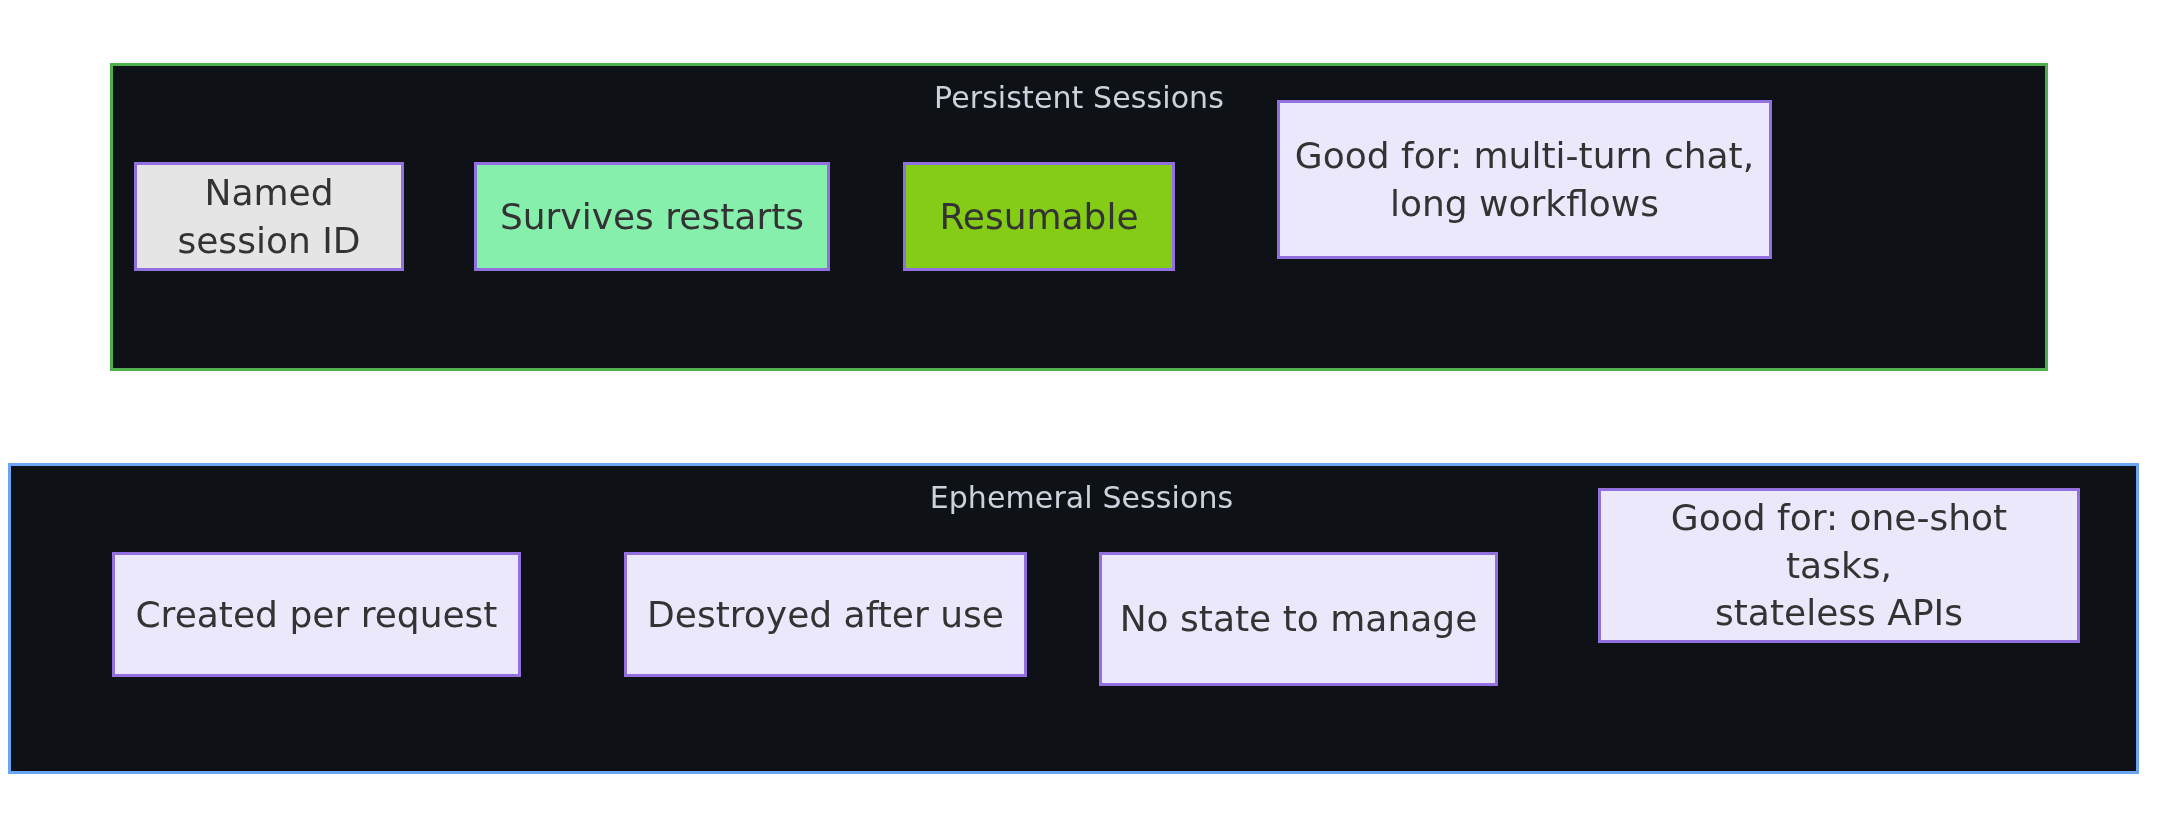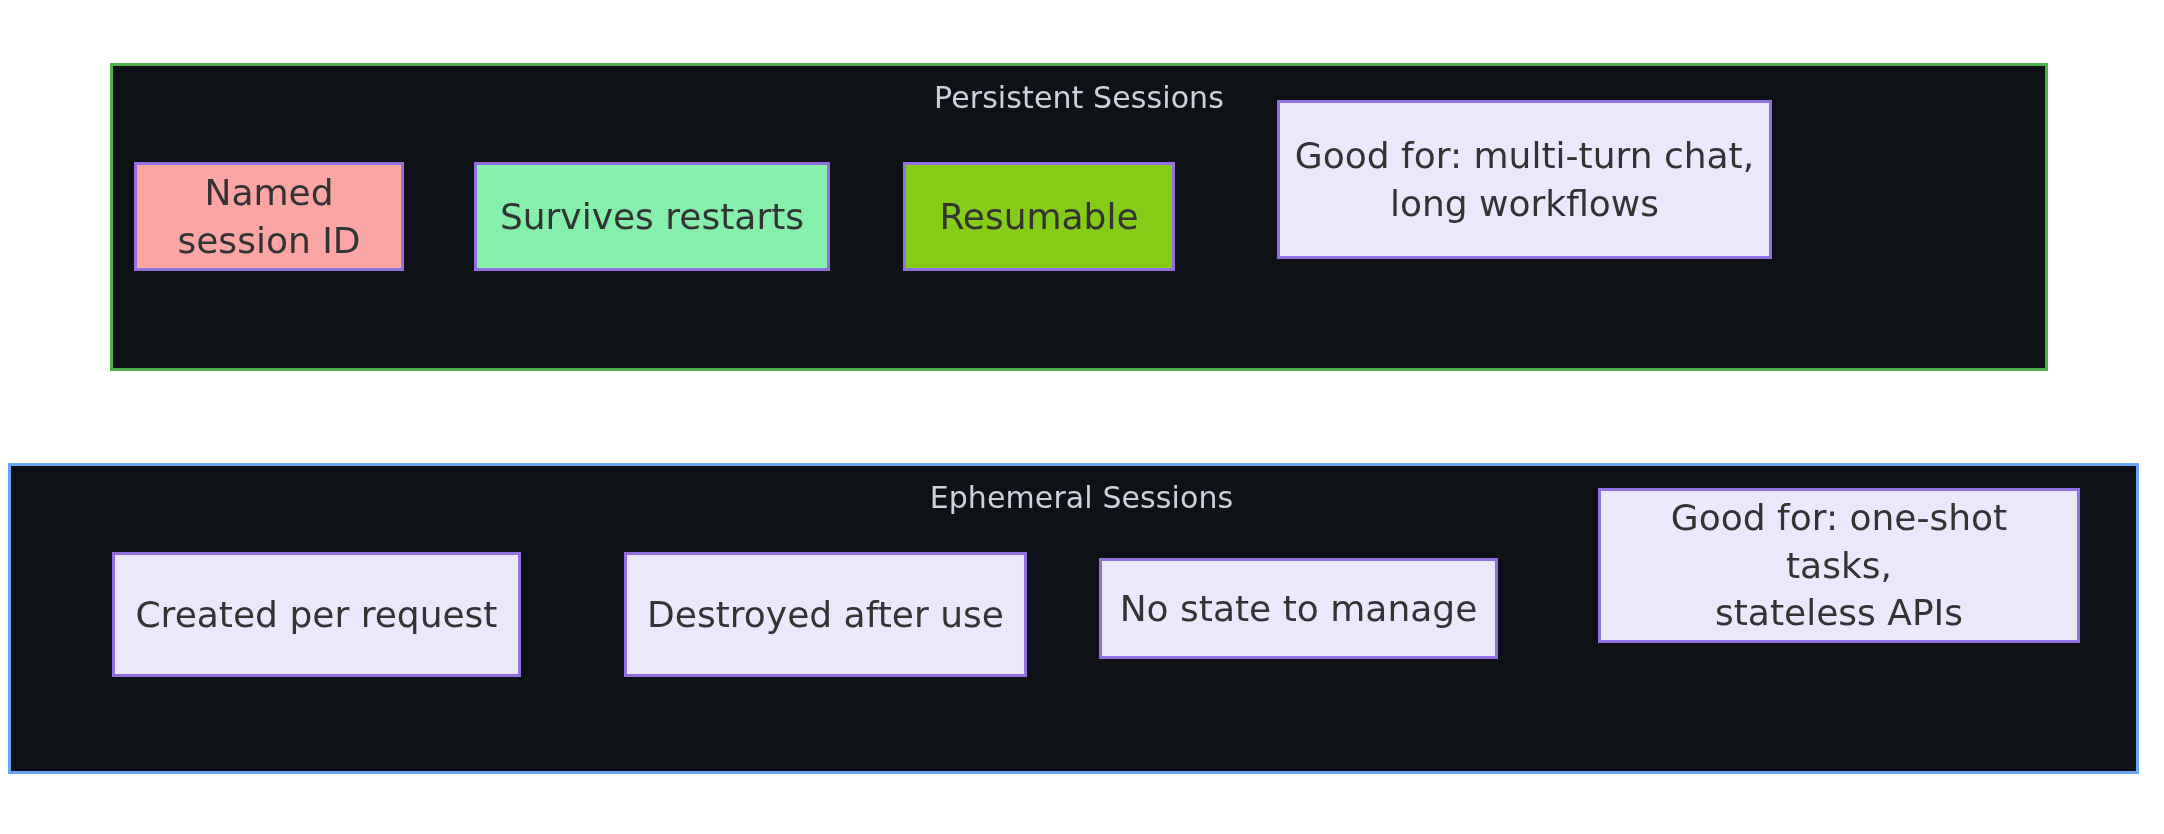--- a/index.html
+++ b/index.html
@@ -75,32 +75,32 @@
 
   
   .node.p0 { left: 21px;   top:  96px; width: 270px; height: 109px; }
   .node.p1 { left: 361px;  top:  96px; width: 356px; height: 109px; }
   .node.p2 { left: 790px;  top:  96px; width: 272px; height: 109px; }
   .node.p3 { left: 1164px; top:  34px; width: 495px; height: 159px; }
 
   
   .node.e0 { left: 73px;   top:  86px; width: 409px; height: 125px; margin-left: 28px; }
   .node.e1 { left: 582px;  top:  86px; width: 403px; height: 125px; margin-left: 31px; }
-  .node.e2 { left: 1088px; top:  92px; width: 399px; height: 101px; }
+  .node.e2 { left: 1088px; top:  86px; width: 399px; height: 134px; }
   .node.e3 { left: 1587px; top:  22px; width: 482px; height: 155px; }
 </style>
 </head>
 <body>
 
 <div class="canvas">
 
   <div class="subgraph persistent" style="border-color: rgb(77, 176, 77); background: rgb(14, 17, 22); padding-left: 38px;">
     <div class="subgraph-title" style="color: rgb(204, 210, 220);">Persistent Sessions</div>
 
-    <div class="node p0" style="background: #fca5a5; border-color: rgb(147, 112, 224); color: rgb(51, 51, 51);">Named session ID</div>
+    <div class="node p0" style="background: #e5e5e5; border-color: rgb(147, 112, 224); color: rgb(51, 51, 51);">Named session ID</div>
 
     <div class="node p1" style="background: #86efac; border-color: rgb(147, 112, 224); color: rgb(51, 51, 51);">Survives restarts</div>
 
     <div class="node p2" style="background: #84cc16; border-color: rgb(147, 112, 224); color: rgb(51, 51, 51);">Resumable</div>
 
     <div class="node p3" style="background: rgb(236, 232, 252); border-color: rgb(147, 112, 224); color: rgb(51, 51, 51);">Good for: multi-turn chat,
 long workflows</div>
   </div>
 
   <div class="subgraph ephemeral" style="border-color: rgb(106, 165, 245); background: rgb(14, 17, 22);">

